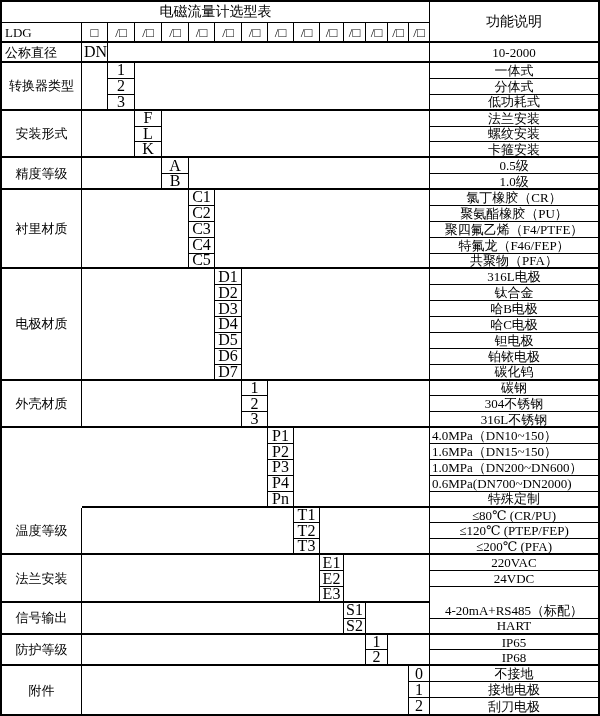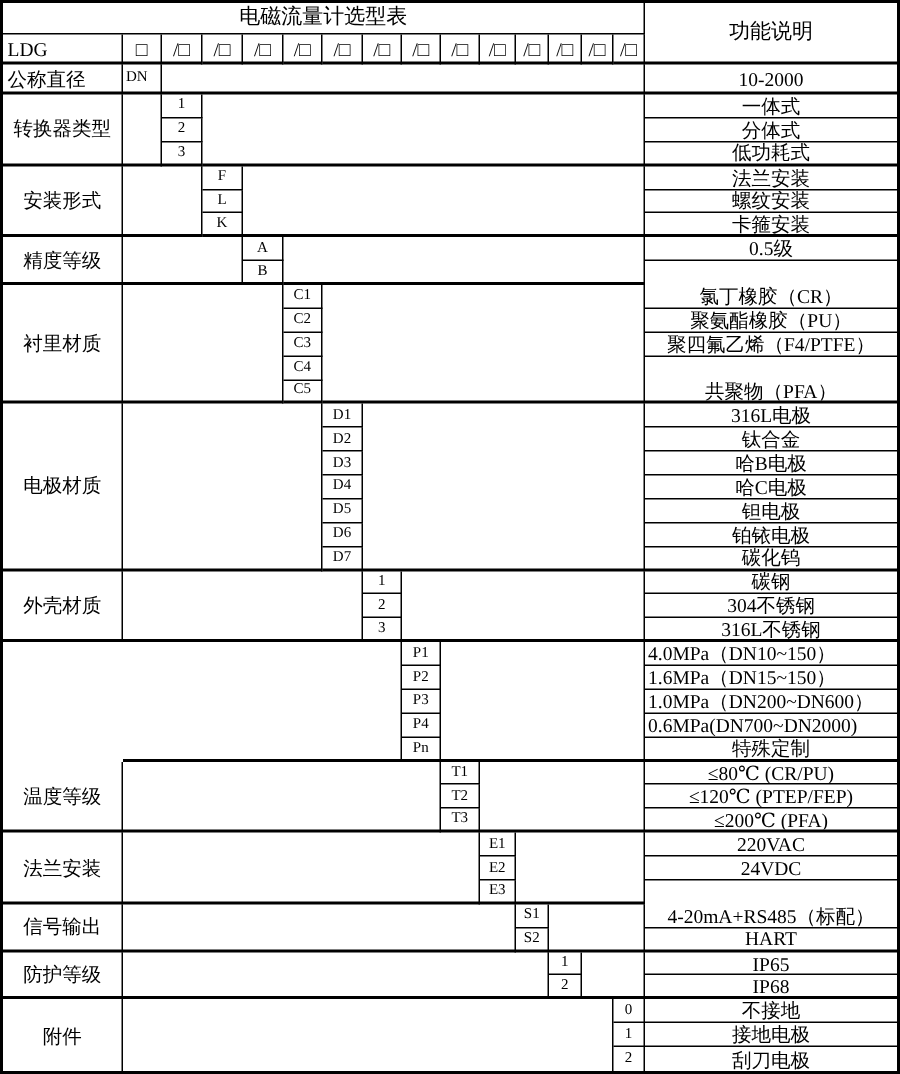--- a/index.html
+++ b/index.html
@@ -17,21 +17,21 @@
   }
   .cell{
     box-sizing:border-box;
     display:flex;align-items:center;justify-content:center;
     border-right:1px solid #000;border-bottom:1px solid #000;
     overflow:hidden;white-space:nowrap;line-height:1;
     font-size:13px;
   }
   .title{font-size:14px;}
   .fhead{font-size:14px;}
-  .code{font-size:10px;}
+  .code{font-size:16px;}
   .desc{font-size:13px;}
   .boxes{font-size:13px;}
   .noR{border-right:none;}
   .noB{border-bottom:none;}
   .thickB{border-bottom-width:2px;}
   .lleft{justify-content:flex-start;padding-left:3px;}
   .dn{justify-content:flex-start;padding-left:2px;}
   .dleft{justify-content:flex-start;padding-left:2px;}
 </style>
 </head>
@@ -82,32 +82,34 @@
   <div class="cell desc noR" style="grid-area:7/16/8/17">法兰安装</div>
   <div class="cell desc noR" style="grid-area:8/16/9/17">螺纹安装</div>
   <div class="cell desc noR thickB" style="grid-area:9/16/10/17">卡箍安装</div>
 
   <div class="cell thickB" style="grid-area:10/1/12/2">精度等级</div>
   <div class="cell thickB" style="grid-area:10/2/12/5"></div>
   <div class="cell code" style="grid-area:10/5/11/6">A</div>
   <div class="cell code thickB" style="grid-area:11/5/12/6">B</div>
   <div class="cell thickB" style="grid-area:10/6/12/16"></div>
   <div class="cell desc noR" style="grid-area:10/16/11/17">0.5级</div>
+  <div class="cell desc noR thickB" style="grid-area:11/16/12/17">1.0级</div>
 
   <div class="cell thickB" style="grid-area:12/1/17/2">衬里材质</div>
   <div class="cell thickB" style="grid-area:12/2/17/6"></div>
   <div class="cell code" style="grid-area:12/6/13/7">C1</div>
   <div class="cell code" style="grid-area:13/6/14/7">C2</div>
   <div class="cell code" style="grid-area:14/6/15/7">C3</div>
   <div class="cell code" style="grid-area:15/6/16/7">C4</div>
   <div class="cell code thickB" style="grid-area:16/6/17/7">C5</div>
   <div class="cell thickB" style="grid-area:12/7/17/16"></div>
   <div class="cell desc noR" style="grid-area:13/16/14/17">聚氨酯橡胶（PU）</div>
   <div class="cell desc noR" style="grid-area:12/16/13/17">氯丁橡胶（CR）</div>
   <div class="cell desc noR" style="grid-area:14/16/15/17">聚四氟乙烯（F4/PTFE）</div>
+  <div class="cell desc noR" style="grid-area:15/16/16/17">特氟龙（F46/FEP）</div>
   <div class="cell desc noR thickB" style="grid-area:16/16/17/17">共聚物（PFA）</div>
 
   <div class="cell thickB" style="grid-area:17/1/24/2">电极材质</div>
   <div class="cell thickB" style="grid-area:17/2/24/7"></div>
   <div class="cell code" style="grid-area:17/7/18/8">D1</div>
   <div class="cell code" style="grid-area:18/7/19/8">D2</div>
   <div class="cell code" style="grid-area:19/7/20/8">D3</div>
   <div class="cell code" style="grid-area:20/7/21/8">D4</div>
   <div class="cell code" style="grid-area:21/7/22/8">D5</div>
   <div class="cell code" style="grid-area:22/7/23/8">D6</div>

